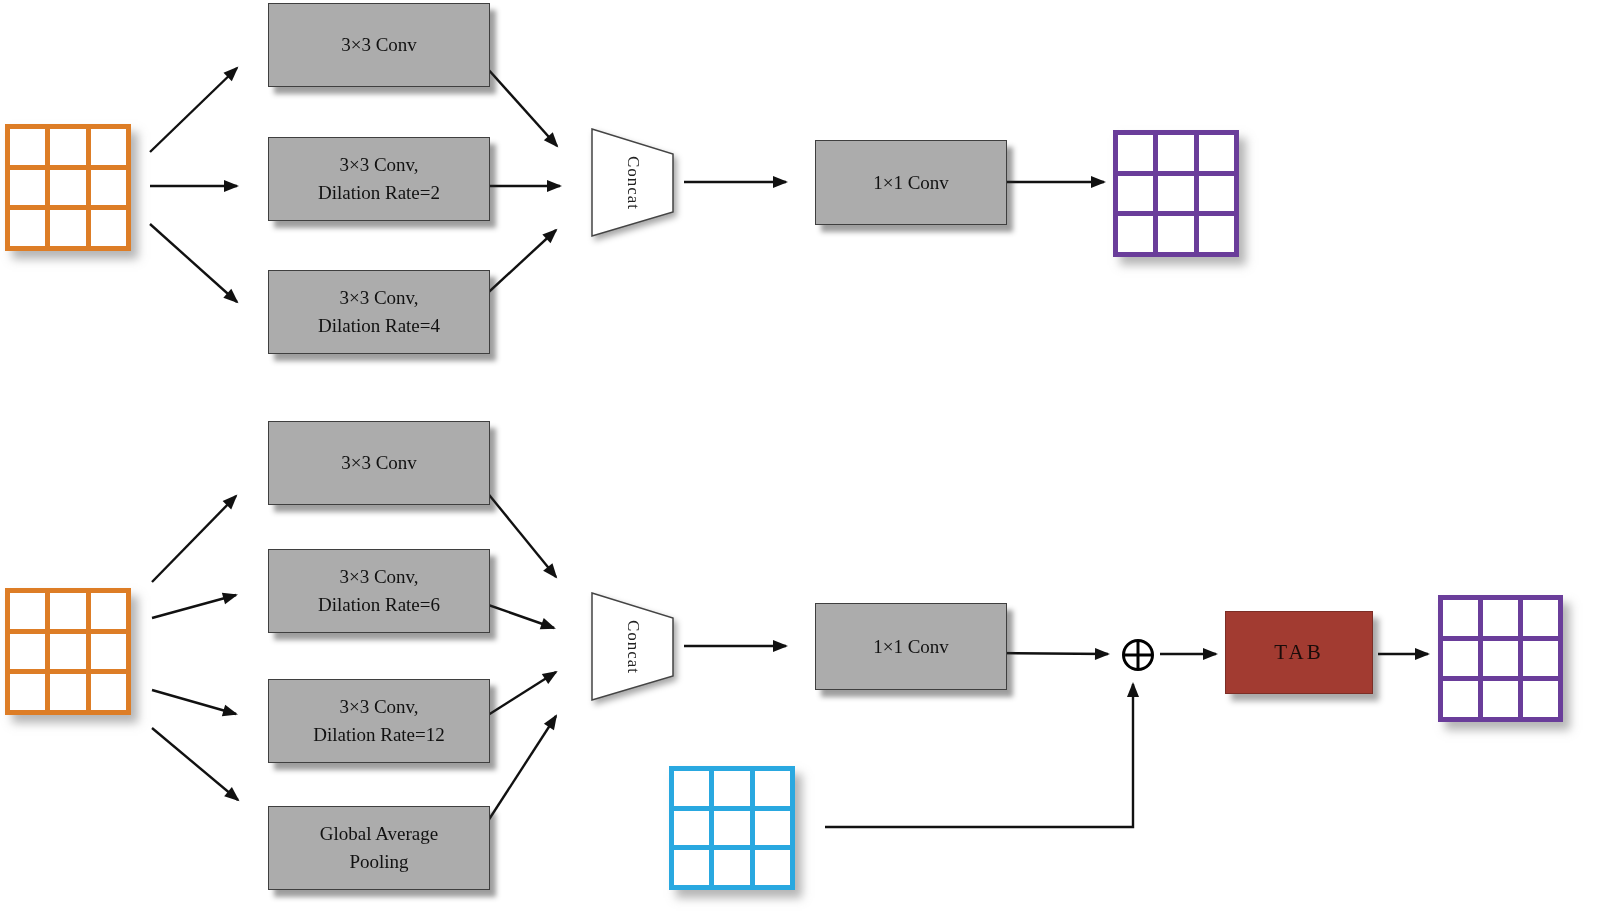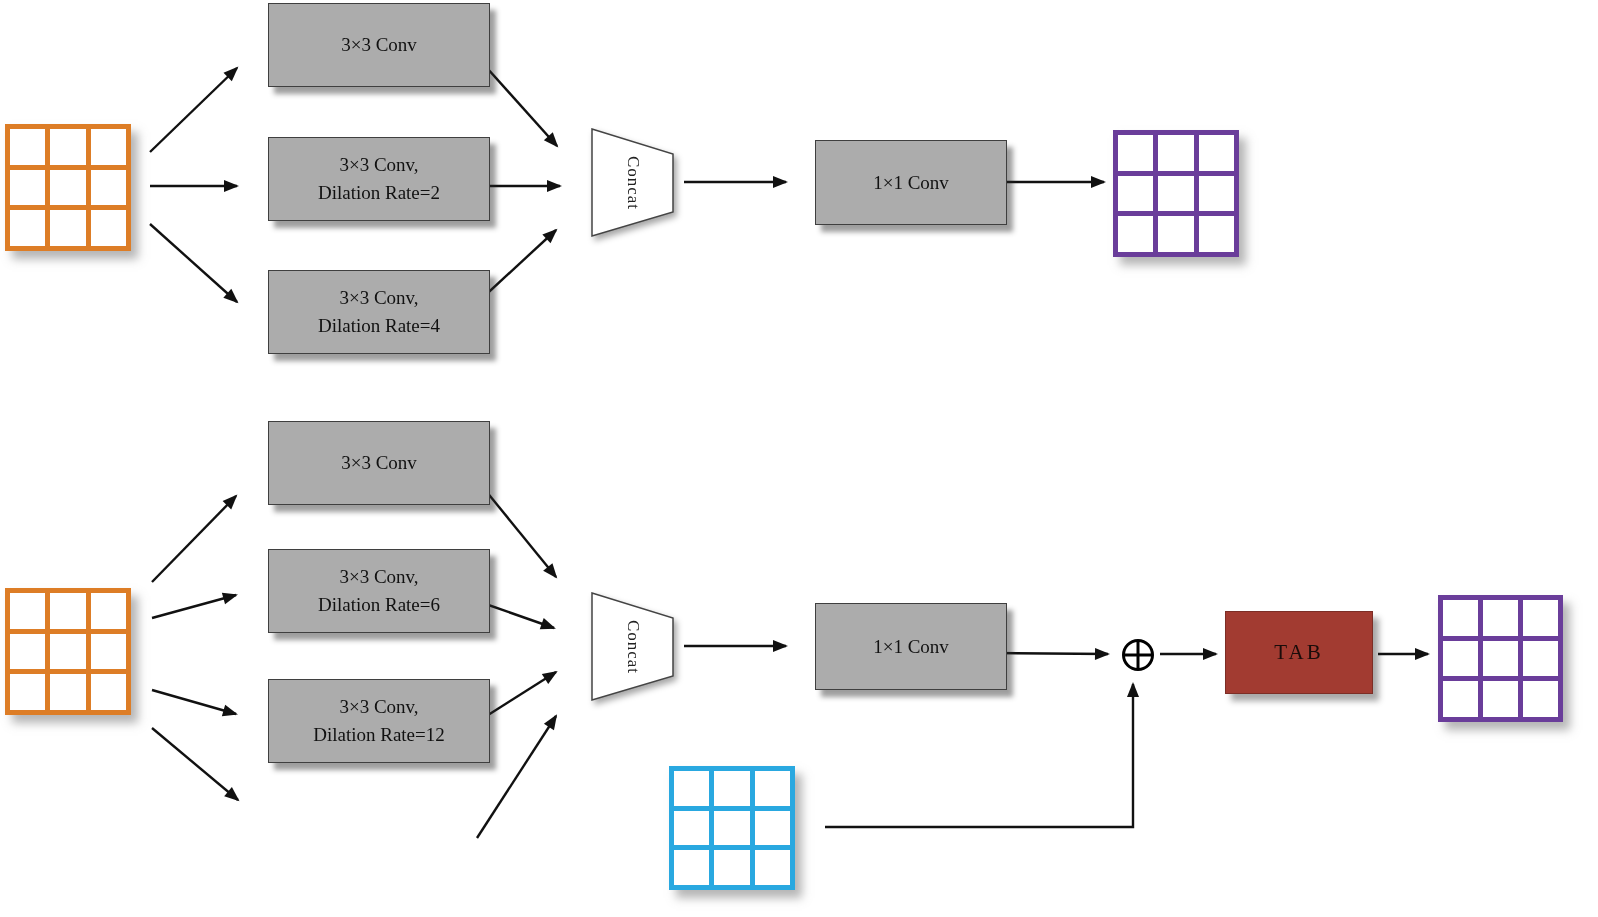--- a/index.html
+++ b/index.html
@@ -158,20 +158,24 @@
     <span>3×3 Conv</span>
   </div>
   <div class="gbox" style="left:248px;top:549px">
     <span>3×3 Conv,
 Dilation Rate=6</span>
   </div>
   <div class="gbox" style="left:248px;top:679px">
     <span>3×3 Conv,
 Dilation Rate=12</span>
   </div>
+  <div class="gbox" style="left:248px;top:806px">
+    <span>Global Average
+Pooling</span>
+  </div>
 
   <div class="concat" style="left:591px;top:592px">
     <svg width="84" height="110" viewBox="0 0 84 110">
       <polygon points="1,1 82,26 82,84 1,108" fill="#ffffff" stroke="#444" stroke-width="1.5"></polygon>
     </svg>
     <span class="vtext">Concat</span>
   </div>
 
   <div class="gbox" style="left:795px;top:603px;width:192px;height:87px">
     <span>1×1 Conv</span>

